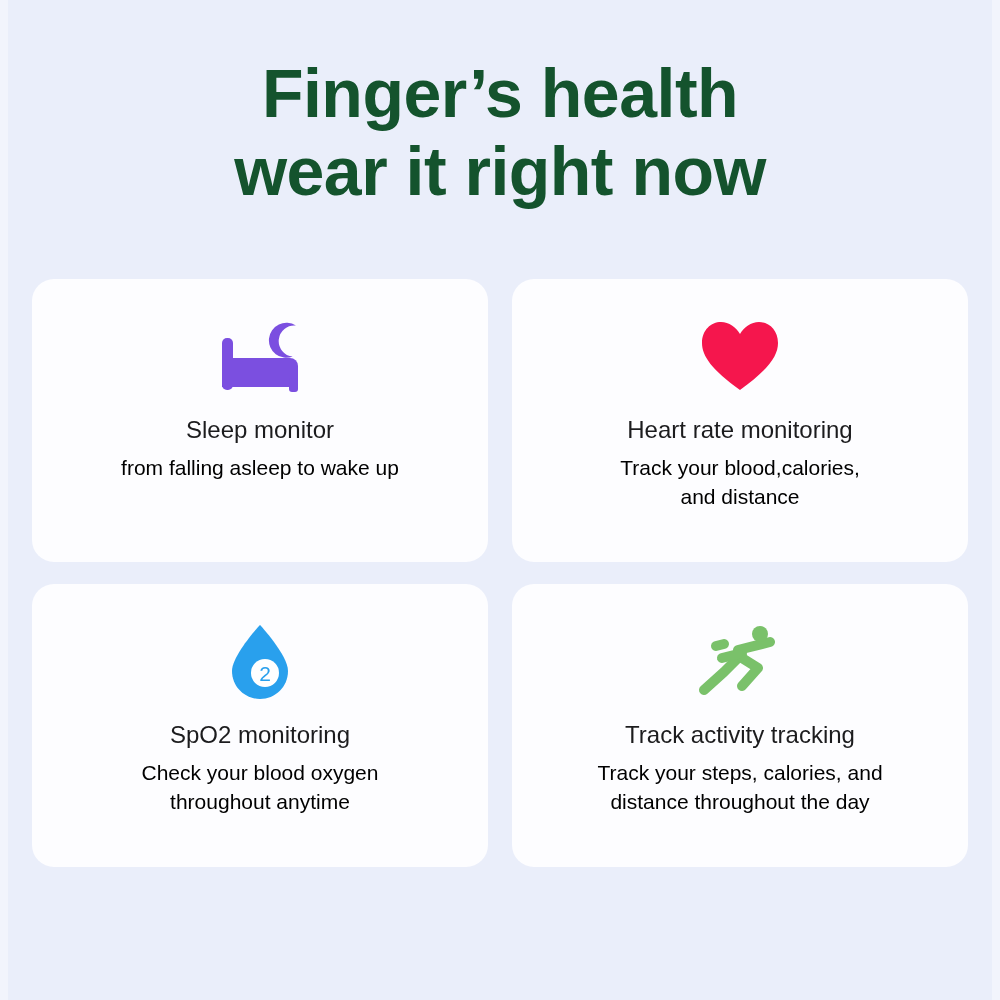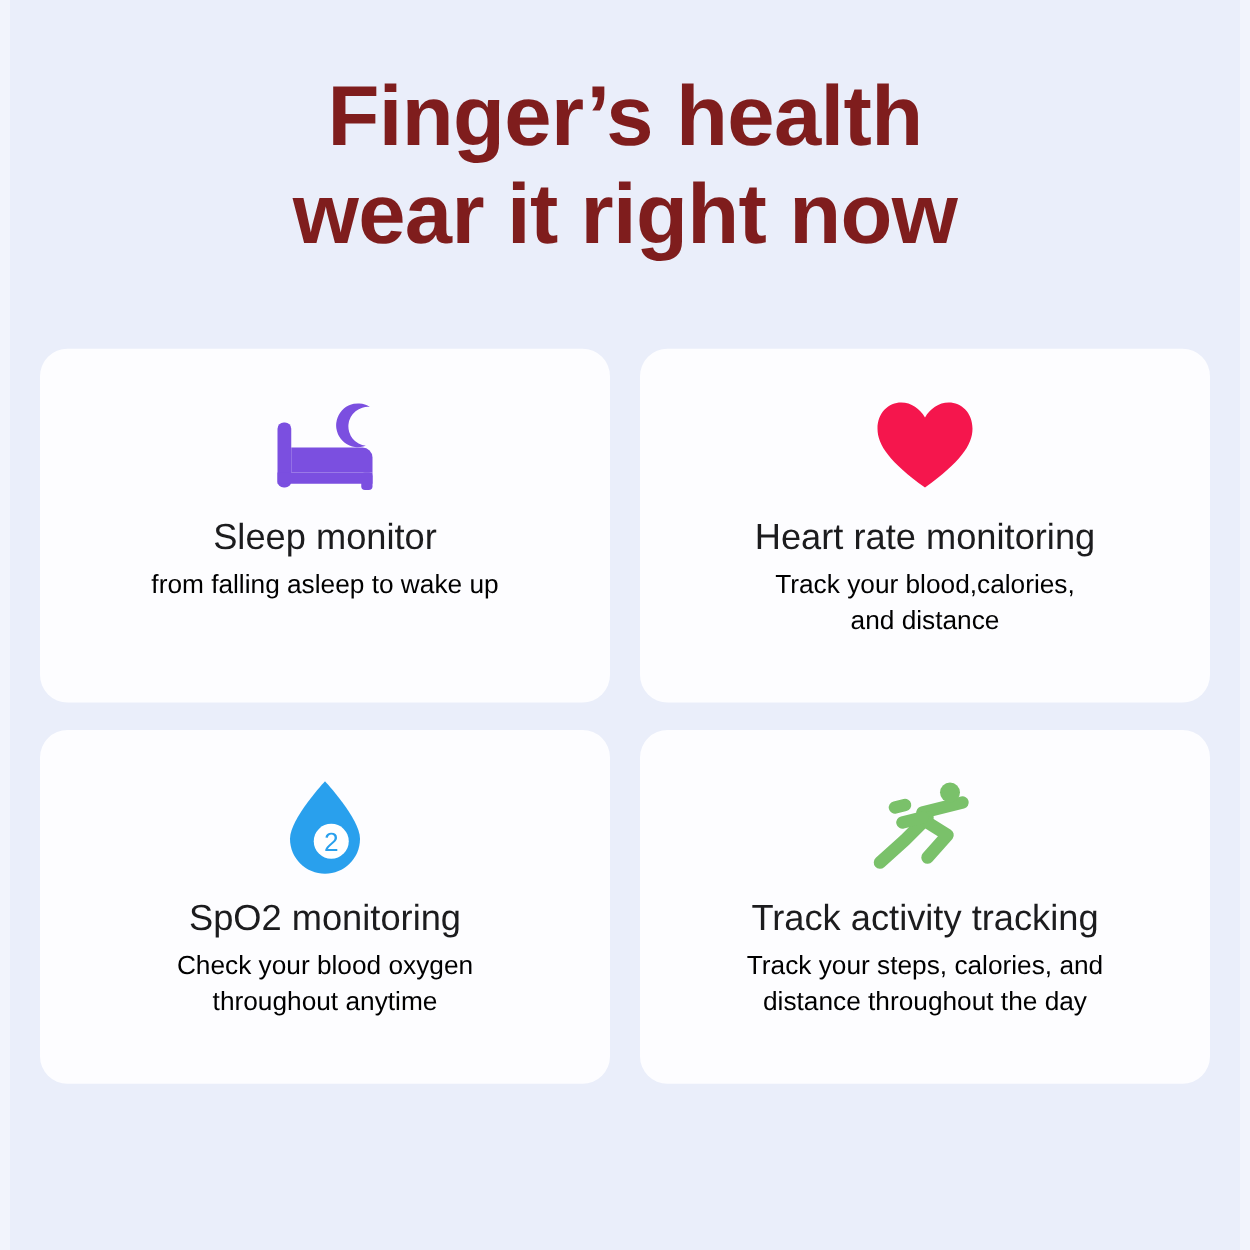--- a/index.html
+++ b/index.html
@@ -31,21 +31,21 @@
   }
   .edge-strip.left  { left: 0; }
   .edge-strip.right { right: 0; }
 
   .headline {
     position: absolute;
     left: 0;
     right: 0;
     top: 54px;
     text-align: center;
-    color: #7f1d1d;
+    color: #14532d;
     font-size: 68px;
     font-weight: bold;
     line-height: 78px;
     letter-spacing: -0.5px;
     white-space: pre-line;
   }
 
   .grid {
     position: absolute;
     left: 32px;
@@ -70,21 +70,21 @@
 
   .icon-wrap {
     height: 96px;
     display: flex;
     align-items: center;
     justify-content: center;
   }
 
   .card-title {
     margin-top: 8px;
-    font-size: 29px;
+    font-size: 24px;
     line-height: 34px;
     color: #1c1c1e;
     text-align: center;
     font-weight: normal;
   }
 
   .card-desc {
     margin-top: 6px;
     font-size: 21px;
     line-height: 29px;

